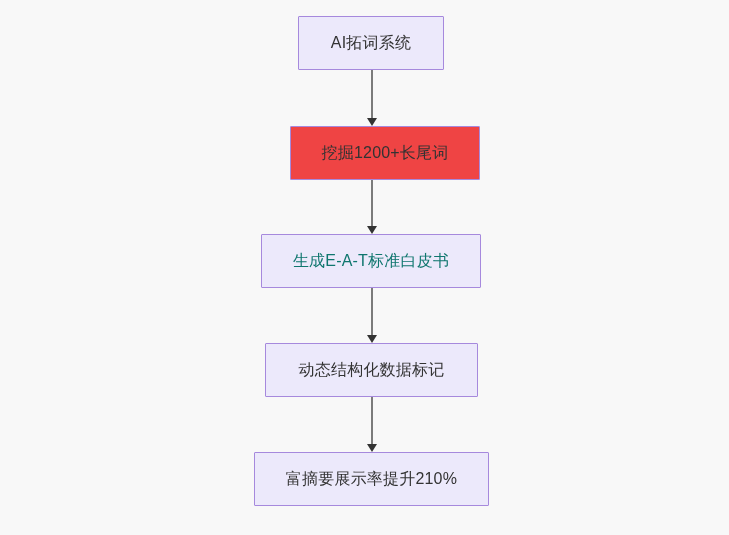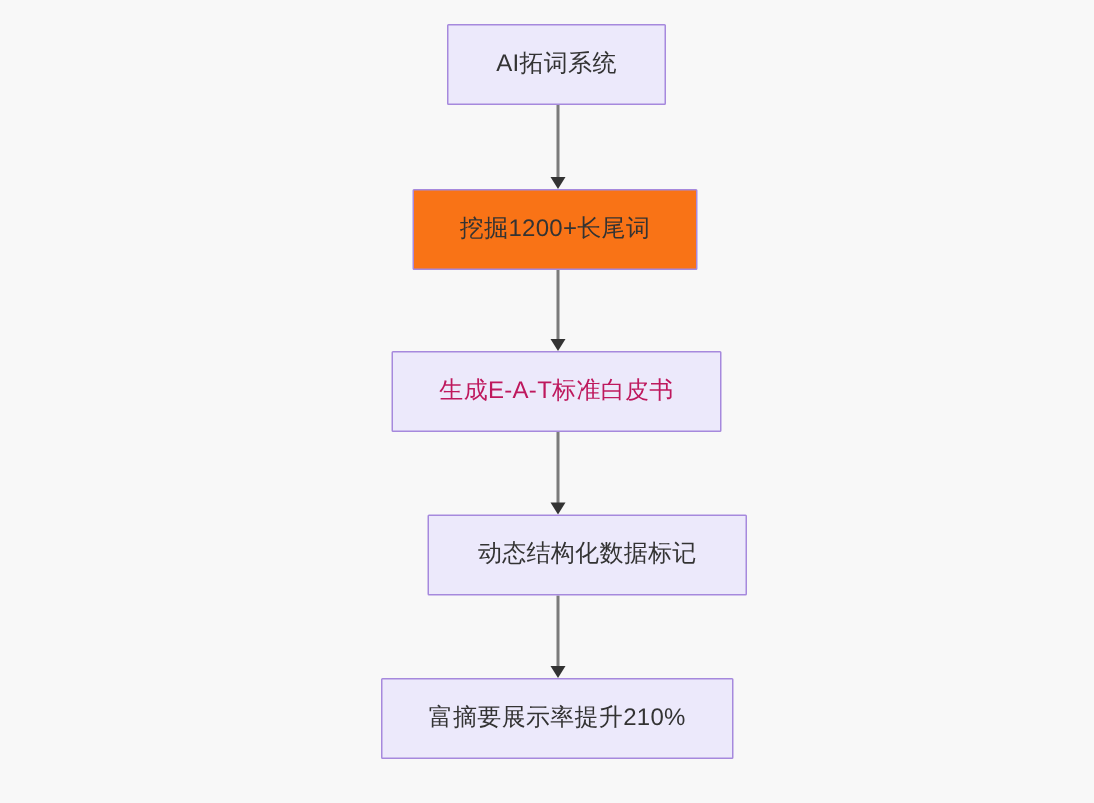--- a/index.html
+++ b/index.html
@@ -67,17 +67,17 @@
     </div>
     <div class="edge" style="left: 371px; top: 288px; height: 55px;">
       <div class="edge-line" style="height: 48px; background: rgb(123, 123, 123);"></div>
       <div class="edge-head" style="top: 47px; border-top-color: rgb(51, 51, 51);"></div>
     </div>
     <div class="edge" style="left: 371px; top: 397px; height: 55px;">
       <div class="edge-line" style="height: 48px; background: rgb(123, 123, 123);"></div>
       <div class="edge-head" style="top: 47px; border-top-color: rgb(51, 51, 51);"></div>
     </div>
     <div class="node" style="left: 298px; top: 16px; width: 146px; height: 54px; background: rgb(236, 233, 251); border-color: rgb(166, 137, 221); color: rgb(51, 51, 51);">AI拓词系统</div>
-    <div class="node" style="left: 275px; top: 126px; width: 190px; height: 54px; background: #f97316; border-color: rgb(166, 137, 221); color: rgb(51, 51, 51);">挖掘1200+长尾词</div>
-    <div class="node" style="left: 261px; top: 234px; width: 220px; height: 54px; background: rgb(236, 233, 251); border-color: rgb(166, 137, 221); color: #be185d;">生成E-A-T标准白皮书</div>
-    <div class="node" style="left: 265px; top: 343px; width: 213px; height: 54px; background: rgb(236, 233, 251); border-color: rgb(166, 137, 221); color: rgb(51, 51, 51); margin-left: 20px;">动态结构化数据标记</div>
+    <div class="node" style="left: 290px; top: 126px; width: 190px; height: 54px; background: #ef4444; border-color: rgb(166, 137, 221); color: rgb(51, 51, 51);">挖掘1200+长尾词</div>
+    <div class="node" style="left: 261px; top: 234px; width: 220px; height: 54px; background: rgb(236, 233, 251); border-color: rgb(166, 137, 221); color: #0f766e;">生成E-A-T标准白皮书</div>
+    <div class="node" style="left: 265px; top: 343px; width: 213px; height: 54px; background: rgb(236, 233, 251); border-color: rgb(166, 137, 221); color: rgb(51, 51, 51);">动态结构化数据标记</div>
     <div class="node" style="left: 254px; top: 452px; width: 235px; height: 54px; background: rgb(236, 233, 251); border-color: rgb(166, 137, 221); color: rgb(51, 51, 51);">富摘要展示率提升210%</div>
   </div>
 
 </body></html>

